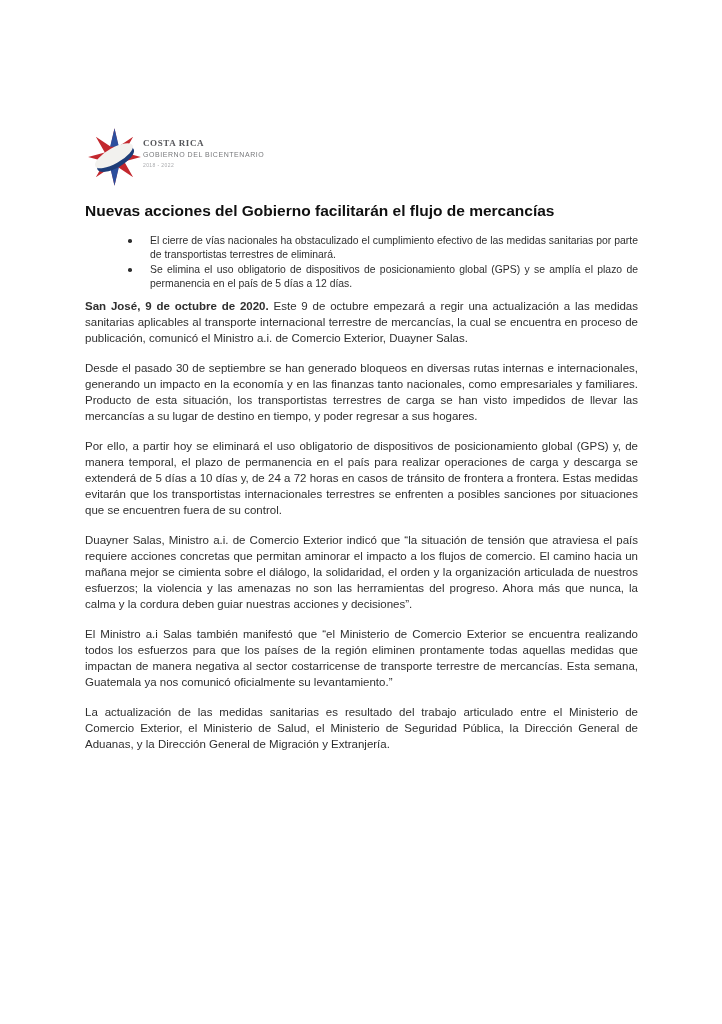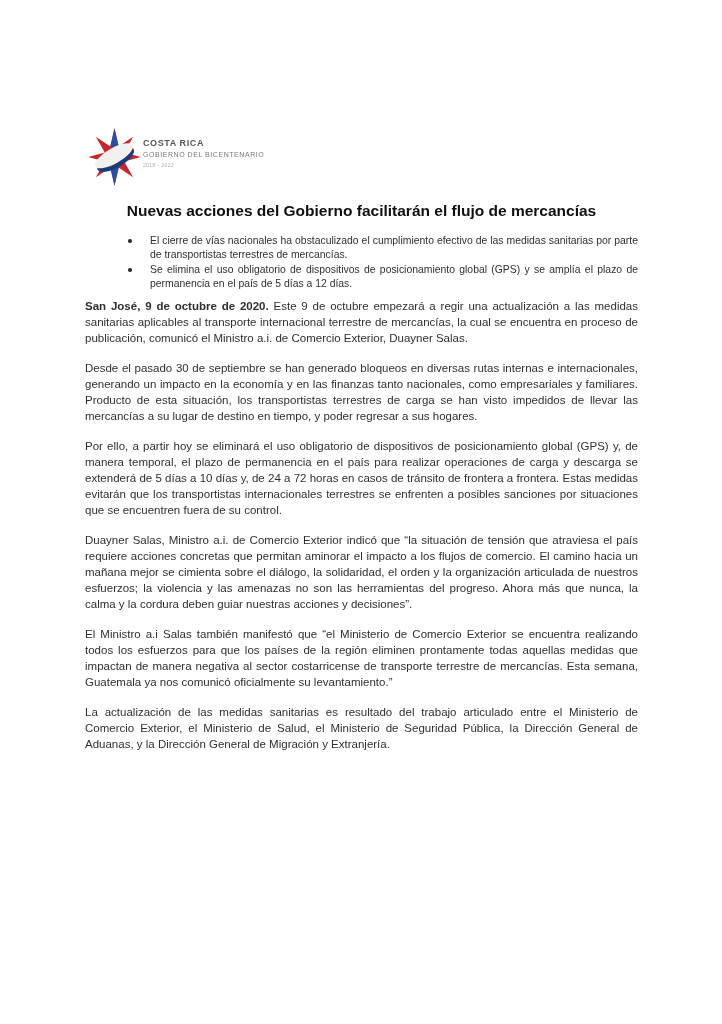--- a/index.html
+++ b/index.html
@@ -21,36 +21,36 @@
     font-family:"Liberation Sans", sans-serif;
     overflow:hidden;
     margin:0 auto;
   }
   
   .logo{position:absolute;left:87px;top:124px;width:330px;height:68px;}
   .logo-star{position:absolute;left:0;top:0;width:55px;height:66px;}
   .logo-text{position:absolute;left:56px;top:14px;white-space:nowrap;}
   .logo-brand{
     font-size:9px;font-weight:bold;letter-spacing:0.6px;
-    color:var(--brand-text);line-height:11px;
+    color:var(--brand-text);line-height:11px;font-family:Liberation Serif, serif;
   }
   .logo-sub{
     font-size:7px;letter-spacing:0.55px;
     color:var(--sub-text);line-height:9px;margin-top:1px;
   }
   .logo-years{
     font-size:5px;letter-spacing:0.4px;
     color:var(--years-text);line-height:7px;margin-top:3px;
   }
   
   .doc-body{position:absolute;left:85px;right:84px;top:201px;}
   .doc-title{
     margin:0 0 13px 0;
     font-size:15.5px;font-weight:bold;line-height:20px;
-    text-align:center;color:var(--title);
+    color:var(--title);
   }
   .bullets{margin:0 0 8px 0;padding:0 0 0 40px;list-style:none;}
   .bullet-item{
     display:flex;align-items:flex-start;
     font-size:10.4px;line-height:13.5px;color:var(--text);
     margin-bottom:2px;
   }
   .bullet-marker{
     flex:0 0 25px;position:relative;height:13.5px;
   }
@@ -92,21 +92,21 @@
     </div>
   </div>
 
   <div class="doc-body">
 
     <h1 class="doc-title">Nuevas acciones del Gobierno facilitarán el flujo de mercancías</h1>
 
     <ul class="bullets">
       <li class="bullet-item">
         <span class="bullet-marker"></span>
-        <span class="bullet-text">El cierre de vías nacionales ha obstaculizado el cumplimiento efectivo de las medidas sanitarias por parte de transportistas terrestres de mercancías.</span>
+        <span class="bullet-text">El cierre de vías nacionales ha obstaculizado el cumplimiento efectivo de las medidas sanitarias por parte de transportistas terrestres de eliminará.</span>
       </li>
       <li class="bullet-item">
         <span class="bullet-marker"></span>
         <span class="bullet-text">Se elimina el uso obligatorio de dispositivos de posicionamiento global (GPS) y se amplía el plazo de permanencia en el país de 5 días a 12 días.</span>
       </li>
     </ul>
 
     <p class="doc-par"><b>San José, 9 de octubre de 2020.</b><span> Este 9 de octubre empezará a regir una actualización a las medidas sanitarias aplicables al transporte internacional terrestre de mercancías, la cual se encuentra en proceso de publicación, comunicó el Ministro a.i. de Comercio Exterior, Duayner Salas.</span></p>
 
     <p class="doc-par"><span>Desde el pasado 30 de septiembre se han generado bloqueos en diversas rutas internas e internacionales, generando un impacto en la economía y en las finanzas tanto nacionales, como empresariales y familiares. Producto de esta situación, los transportistas terrestres de carga se han visto impedidos de llevar las mercancías a su lugar de destino en tiempo, y poder regresar a sus hogares.</span></p>

